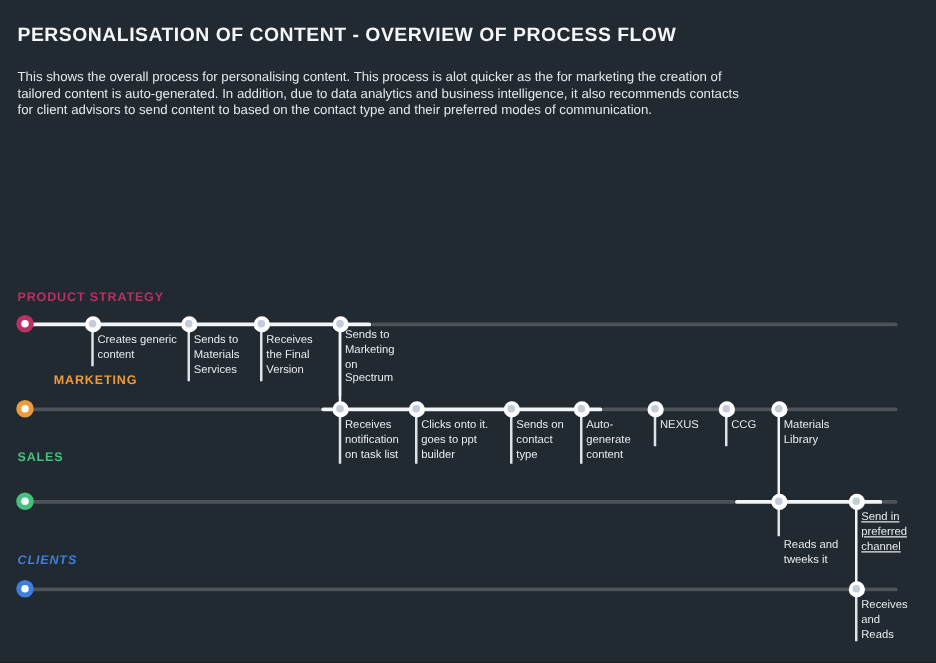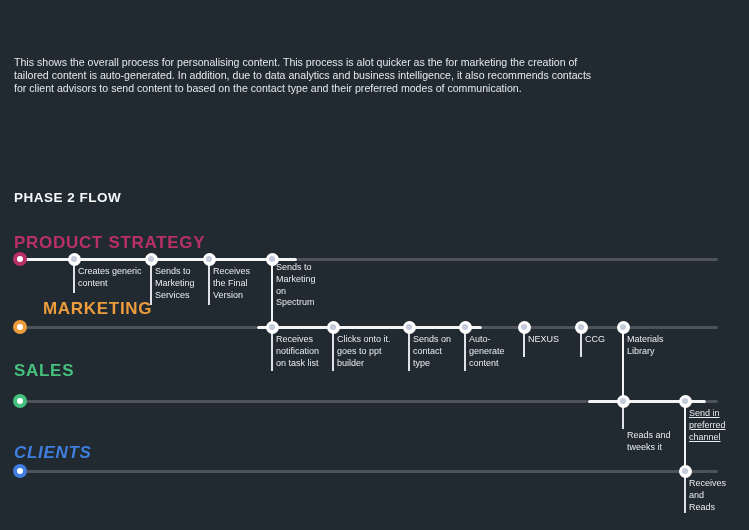--- a/index.html
+++ b/index.html
@@ -17,21 +17,21 @@
   .desc {
     position:absolute; left:14px; top:56px; width:586px;
     color:#e4e8ea; font-size:10.6px; line-height:13.2px; font-weight:400;
   }
   .section-heading {
     position:absolute; left:14px; top:190px;
     color:#f4f6f7; font-size:13.5px; font-weight:800; letter-spacing:0.5px;
     white-space:nowrap;
   }
   .lane-label {
-    position:absolute; font-size:17px; font-weight:600; letter-spacing:0.7px;
+    position:absolute; font-size:10px; font-weight:600; letter-spacing:0.7px;
     white-space:nowrap; z-index:3;
   }
   .seg { position:absolute; height:3px; border-radius:1.5px; z-index:1; }
   .seg.gray  { background:#4d5359; }
   .seg.white { background:#f2f4f5; }
   .tick { position:absolute; width:1.5px; background:#dfe2e6; z-index:2; }
   .connector { position:absolute; width:2.5px; background:#f2f4f5; z-index:2; }
   .node {
     position:absolute; width:13px; height:13px; border-radius:50%;
     background:#ffffff; z-index:4;
@@ -49,39 +49,39 @@
   }
   .node-label {
     position:absolute; color:#e9ecee; font-size:9px; line-height:11.8px;
     font-weight:400; z-index:3;
   }
 </style>
 </head>
 <body>
 
 <div class="stage">
+  <div class="title">PERSONALISATION OF CONTENT - OVERVIEW OF PROCESS FLOW</div>
   <div class="desc">This shows the overall process for personalising content. This process is alot quicker as the for marketing the creation of tailored content is auto-generated. In addition, due to data analytics and business intelligence, it also recommends contacts for client advisors to send content to based on the contact type and their preferred modes of communication.</div>
-  <div class="section-heading">PHASE 2 FLOW</div>
   <div id="flow">
       <div class="lane-label" style="left: 14px; top: 233px; color: rgb(185, 48, 102);">PRODUCT STRATEGY</div>
       <div class="seg white" style="left: 20px; top: 257.5px; width: 277px;"></div>
       <div class="seg gray" style="left: 297px; top: 257.5px; width: 421px;"></div>
       <div class="start-node" style="left: 13px; top: 252px; background: rgb(185, 48, 102);">
         <div class="inner"></div>
       </div>
       <div class="tick" style="left: 73.25px; top: 259px; height: 34px;"></div>
       <div class="node" style="left: 67.5px; top: 252.5px;">
         <div class="inner"></div>
       </div>
       <div class="node-label" style="left: 78px; top: 266px; width: 68px;">Creates generic content</div>
       <div class="tick" style="left: 150.25px; top: 259px; height: 46px;"></div>
       <div class="node" style="left: 144.5px; top: 252.5px;">
         <div class="inner"></div>
       </div>
-      <div class="node-label" style="left: 155px; top: 266px; width: 42px;">Sends to Marketing Services</div>
+      <div class="node-label" style="left: 155px; top: 266px; width: 42px;">Sends to Materials Services</div>
       <div class="tick" style="left: 208.25px; top: 259px; height: 46px;"></div>
       <div class="node" style="left: 202.5px; top: 252.5px;">
         <div class="inner"></div>
       </div>
       <div class="node-label" style="left: 213px; top: 266px; width: 42px;">Receives the Final Version</div>
       <div class="tick" style="left: 271.25px; top: 259px; height: 58px;"></div>
       <div class="node" style="left: 265.5px; top: 252.5px;">
         <div class="inner"></div>
       </div>
       <div class="node-label" style="left: 276px; top: 262px; width: 46px;">Sends to Marketing on Spectrum</div>

